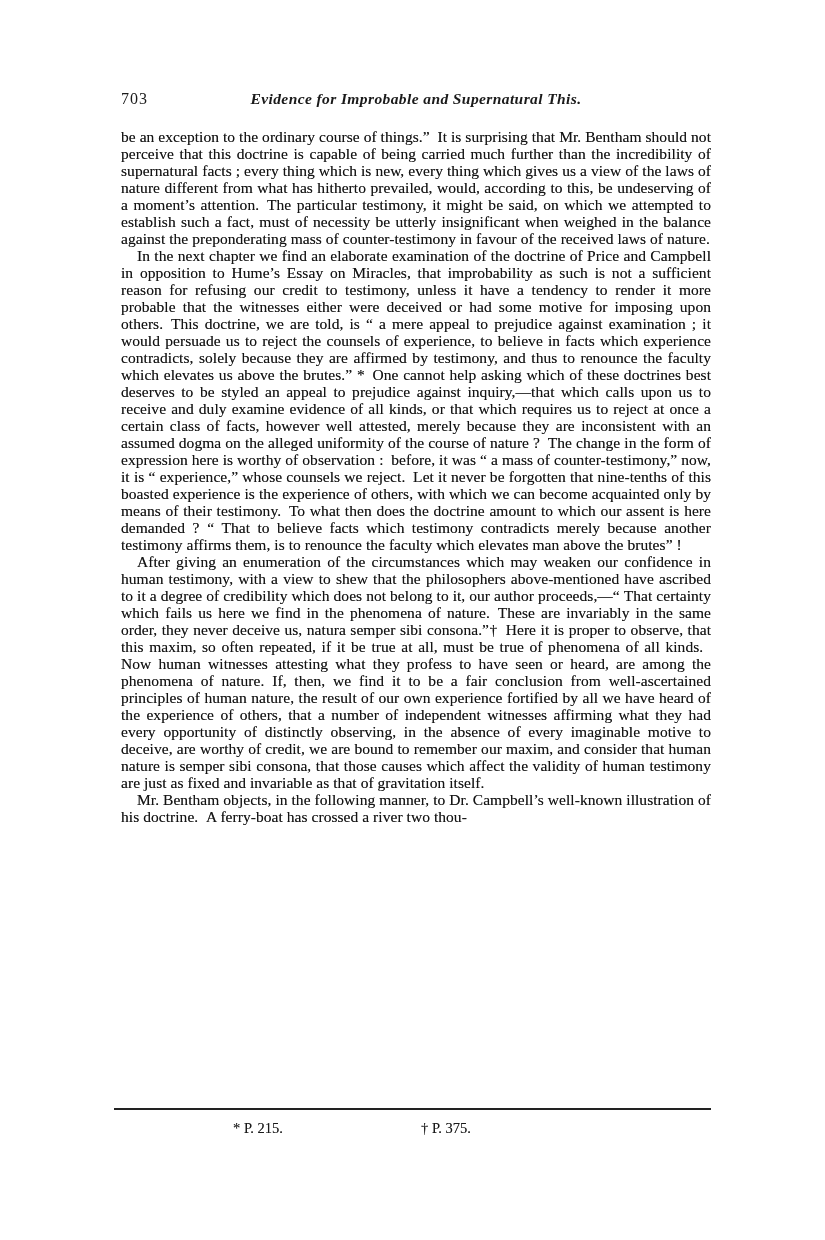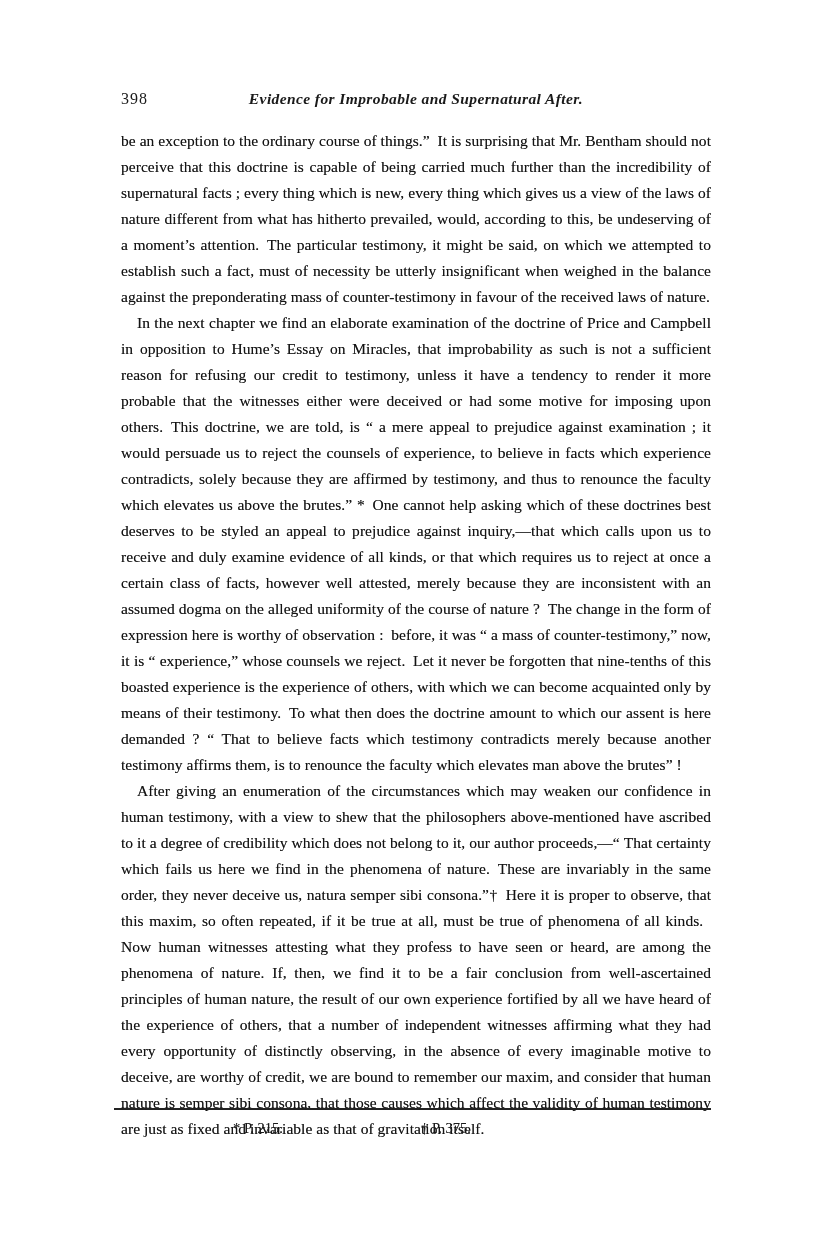--- a/index.html
+++ b/index.html
@@ -40,21 +40,21 @@
     letter-spacing: 0.4px;
     color: #1a1a1a;
   }
   .body-text {
     position: absolute;
     top: 128px;
     left: 121px;
     width: 590px;
     text-align: justify;
     font-size: 15.5px;
-    line-height: 26px;
+    line-height: 17px;
     letter-spacing: 0.05px;
     color: #141414;
     text-shadow: 0 0 0.4px rgba(20,20,20,0.55);
   }
   .para {
     margin: 0;
     padding: 0;
   }
   .para.indent {
     text-indent: 16px;
@@ -86,28 +86,29 @@
   }
   .fn-1 { left: 112px; }
   .fn-2 { left: 300px; }
 </style>
 </head>
 <body>
 
 <div class="page">
 
   <div class="running-header">
-    <span class="page-num">398</span>
-    <span class="head-title">Evidence for Improbable and Supernatural After.</span>
+    <span class="page-num">703</span>
+    <span class="head-title">Evidence for Improbable and Supernatural This.</span>
   </div>
 
   <div class="body-text" id="body-text">
       <p class="para"><span>be an exception to the ordinary course of things.” It is surprising that Mr. Bentham should not perceive that this doctrine is capable of being carried much further than the incredibility of supernatural facts&nbsp;; every thing which is new, every thing which gives us a view of the laws of nature different from what has hitherto prevailed, would, according to this, be undeserving of a moment’s attention. The particular testimony, it might be said, on which we attempted to establish such a fact, must of necessity be utterly insignificant when weighed in the balance against the preponderating mass of counter-testimony in favour of the received laws of nature.</span></p>
       <p class="para indent"><span>In the next chapter we find an elaborate examination of the doctrine of Price and Campbell in opposition to Hume’s Essay on Miracles, that improbability </span><span class="it">as such</span><span> is not a sufficient reason for refusing our credit to testimony, unless it have a tendency to render it more probable that the witnesses either were deceived or had some motive for imposing upon others. This doctrine, we are told, is “&nbsp;a mere appeal to prejudice against examination&nbsp;; it would persuade us to reject the counsels of experience, to believe in facts which experience contradicts, solely because they are affirmed by testimony, and thus to renounce the faculty which elevates us above the brutes.”&nbsp;* One cannot help asking which of these doctrines best deserves to be styled an appeal to prejudice against inquiry,—that which calls upon us to receive and duly examine evidence of all kinds, or that which requires us to reject at once a certain class of facts, however well attested, merely because they are inconsistent with an assumed </span><span class="it">dogma</span><span> on the alleged uniformity of the course of nature&nbsp;? The change in the form of expression here is worthy of observation&nbsp;: before, it was “&nbsp;a mass of counter-testimony,” now, it is “&nbsp;experience,” whose counsels we reject. Let it never be forgotten that nine-tenths of this boasted experience is the experience </span><span class="it">of others</span><span>, with which we can become acquainted only by means of their testimony. To what then does the doctrine amount to which our assent is here demanded&nbsp;? “&nbsp;That to believe facts which </span><span class="it">testimony</span><span> contradicts merely because another testimony affirms them, is to renounce the faculty which elevates man above the brutes”&nbsp;!</span></p>
       <p class="para indent"><span>After giving an enumeration of the circumstances which may weaken our confidence in human testimony, with a view to shew that the philosophers above-mentioned have ascribed to it a degree of credibility which does not belong to it, our author proceeds,—“&nbsp;That certainty which fails us here we find in the phenomena of nature. These are invariably in the same order, they never deceive us, </span><span class="it">natura semper sibi consona</span><span>.”† Here it is proper to observe, that this maxim, so often repeated, if it be true at all, must be true of phenomena of all kinds. Now human witnesses attesting what they profess to have seen or heard, are among the phenomena of nature. If, then, we find it to be a fair conclusion from well-ascertained principles of human nature, the result of our own experience fortified by all we have heard of the experience of others, that a number of independent witnesses affirming what they had every opportunity of distinctly observing, in the absence of every imaginable motive to deceive, are worthy of credit, we are bound to remember our maxim, and consider that human nature is </span><span class="it">semper sibi consona</span><span>, that those causes which affect the validity of human testimony are just as fixed and invariable as that of gravitation itself.</span></p>
+      <p class="para indent"><span>Mr. Bentham objects, in the following manner, to Dr. Campbell’s well-known illustration of his doctrine. A ferry-boat has crossed a river two thou-</span></p>
     </div>
 
   <div class="footnote-rule"></div>
 
   <div class="footnotes">
     <span class="fn fn-1">* P. 215.</span>
     <span class="fn fn-2">† P. 375.</span>
   </div>
 
 </div>

